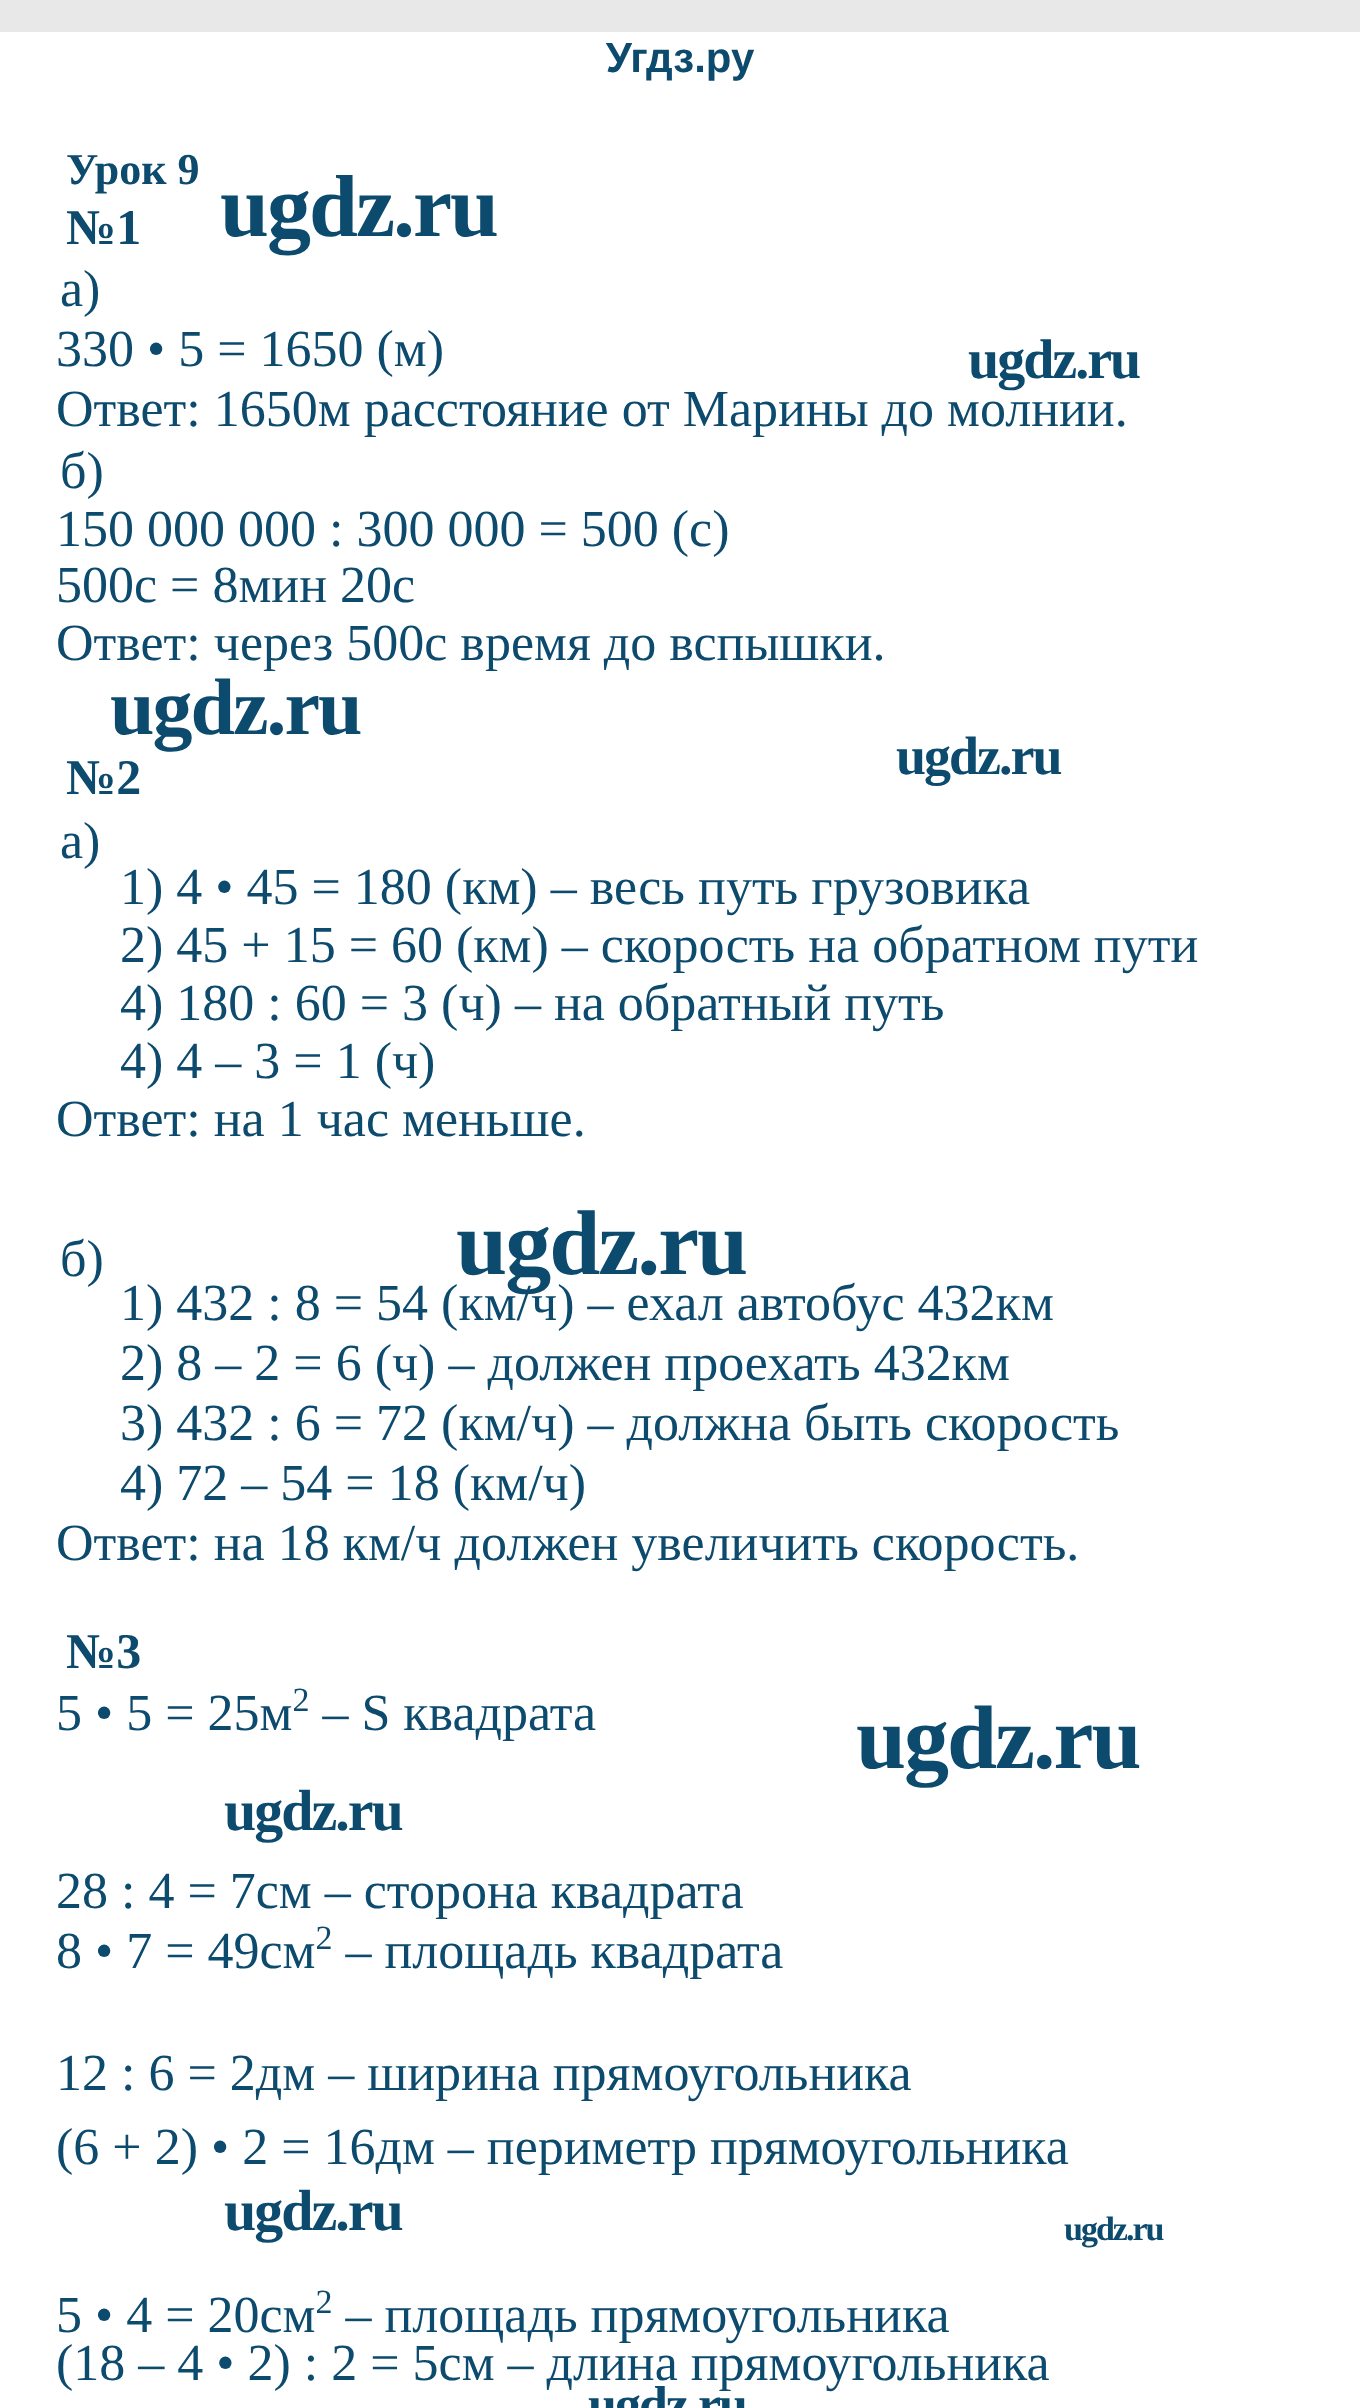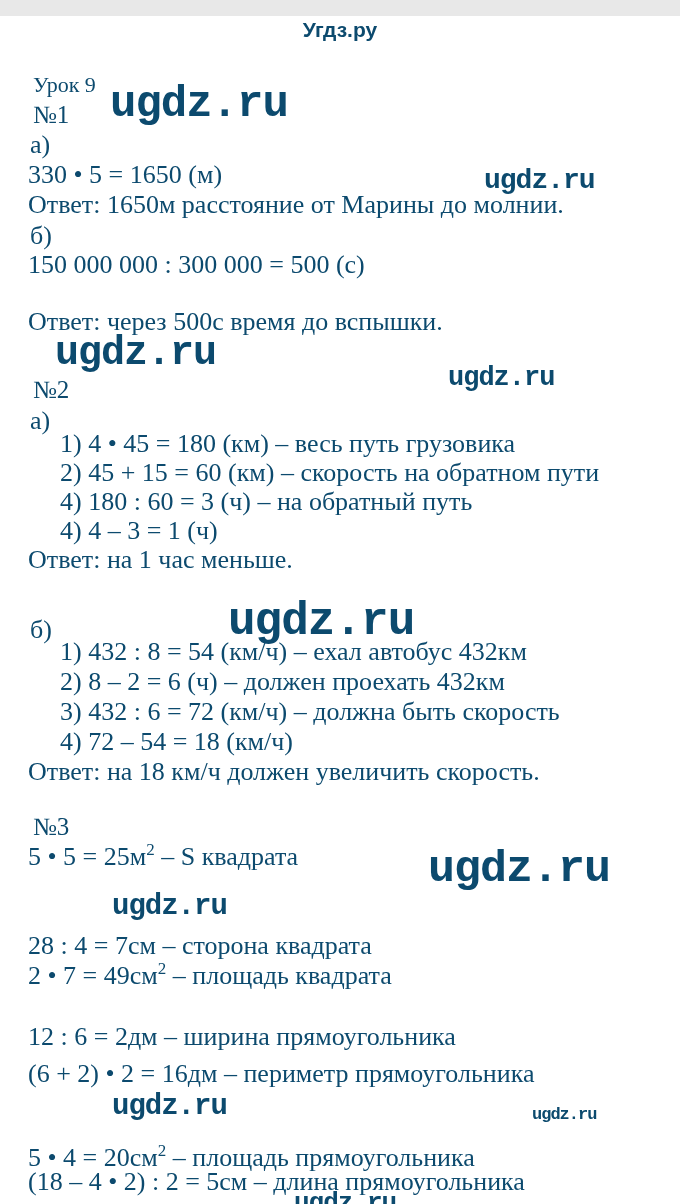--- a/index.html
+++ b/index.html
@@ -17,27 +17,27 @@
     text-align:center;
     font-family:"Liberation Sans","DejaVu Sans",sans-serif;
     font-weight:700;font-size:21px;line-height:1.1;
   }
   .t{
     position:absolute;
     font-family:"Liberation Serif",serif;
     font-size:26px;line-height:1.1;
     white-space:nowrap;
   }
-  .b{font-weight:400;}
+  .b{font-weight:700;}
   .small-title{font-size:22px;}
   .num-title{font-size:25px;}
   .sup{font-size:17px;vertical-align:super;line-height:0;}
   .wm{
     position:absolute;
-    font-family:Liberation Mono, monospace;
+    font-family:Liberation Serif, serif;
     font-weight:700;line-height:1;white-space:nowrap;
     letter-spacing:-1px;
   }
 </style>
 </head>
 <body>
 
 <div class="page">
 
   <div class="site-header">Угдз.ру</div>
@@ -46,20 +46,21 @@
   <div class="t b num-title" style="left:33px;top:85px">№1</div>
   <div class="wm" style="left:110px;top:66px;font-size:44px">ugdz.ru</div>
 
   <div class="t" style="left:30px;top:115px">а)</div>
   <div class="t" style="left:28px;top:145px">330 • 5 = 1650 (м)</div>
   <div class="t" style="left:28px;top:175px">Ответ: 1650м расстояние от Марины до молнии.</div>
   <div class="wm" style="left:484px;top:151px;font-size:28px">ugdz.ru</div>
 
   <div class="t" style="left:30px;top:206px">б)</div>
   <div class="t" style="left:28px;top:235px">150 000 000 : 300 000 = 500 (с)</div>
+  <div class="t" style="left:28px;top:263px">500с = 8мин 20с</div>
   <div class="t" style="left:28px;top:292px">Ответ: через 500с время до вспышки.</div>
 
   <div class="wm" style="left:55px;top:318px;font-size:40px">ugdz.ru</div>
   <div class="wm" style="left:448px;top:349px;font-size:27px">ugdz.ru</div>
 
   <div class="t b num-title" style="left:33px;top:360px">№2</div>
   <div class="t" style="left:30px;top:391px">а)</div>
   <div class="t" style="left:60px;top:414px">1) 4 • 45 = 180 (км) – весь путь грузовика</div>
   <div class="t" style="left:60px;top:443px">2) 45 + 15 = 60 (км) – скорость на обратном пути</div>
   <div class="t" style="left:60px;top:472px">4) 180 : 60 = 3 (ч) – на обратный путь</div>
@@ -75,21 +76,21 @@
   <div class="t" style="left:28px;top:742px">Ответ: на 18 км/ч должен увеличить скорость.</div>
 
   <div class="t b num-title" style="left:33px;top:797px">№3</div>
 
   <div class="t" style="left:28px;top:827px"><span>5 • 5 = 25м</span><sup class="sup">2</sup><span> – S квадрата</span></div>
 
   <div class="wm" style="left:428px;top:831px;font-size:45px">ugdz.ru</div>
   <div class="wm" style="left:112px;top:876px;font-size:29px">ugdz.ru</div>
 
   <div class="t" style="left:28px;top:916px">28 : 4 = 7см – сторона квадрата</div>
-  <div class="t" style="left:28px;top:946px"><span>2 • 7 = 49см</span><sup class="sup">2</sup><span> – площадь квадрата</span></div>
+  <div class="t" style="left:28px;top:946px"><span>8 • 7 = 49см</span><sup class="sup">2</sup><span> – площадь квадрата</span></div>
 
   <div class="t" style="left:28px;top:1007px">12 : 6 = 2дм – ширина прямоугольника</div>
   <div class="t" style="left:28px;top:1044px">(6 + 2) • 2 = 16дм – периметр прямоугольника</div>
 
   <div class="wm" style="left:112px;top:1076px;font-size:29px">ugdz.ru</div>
   <div class="wm" style="left:532px;top:1090px;font-size:17px">ugdz.ru</div>
 
   <div class="t" style="left:28px;top:1152px">(18 – 4 • 2) : 2 = 5см – длина прямоугольника</div>
   <div class="t" style="left:28px;top:1128px"><span>5 • 4 = 20см</span><sup class="sup">2</sup><span> – площадь прямоугольника</span></div>
 

